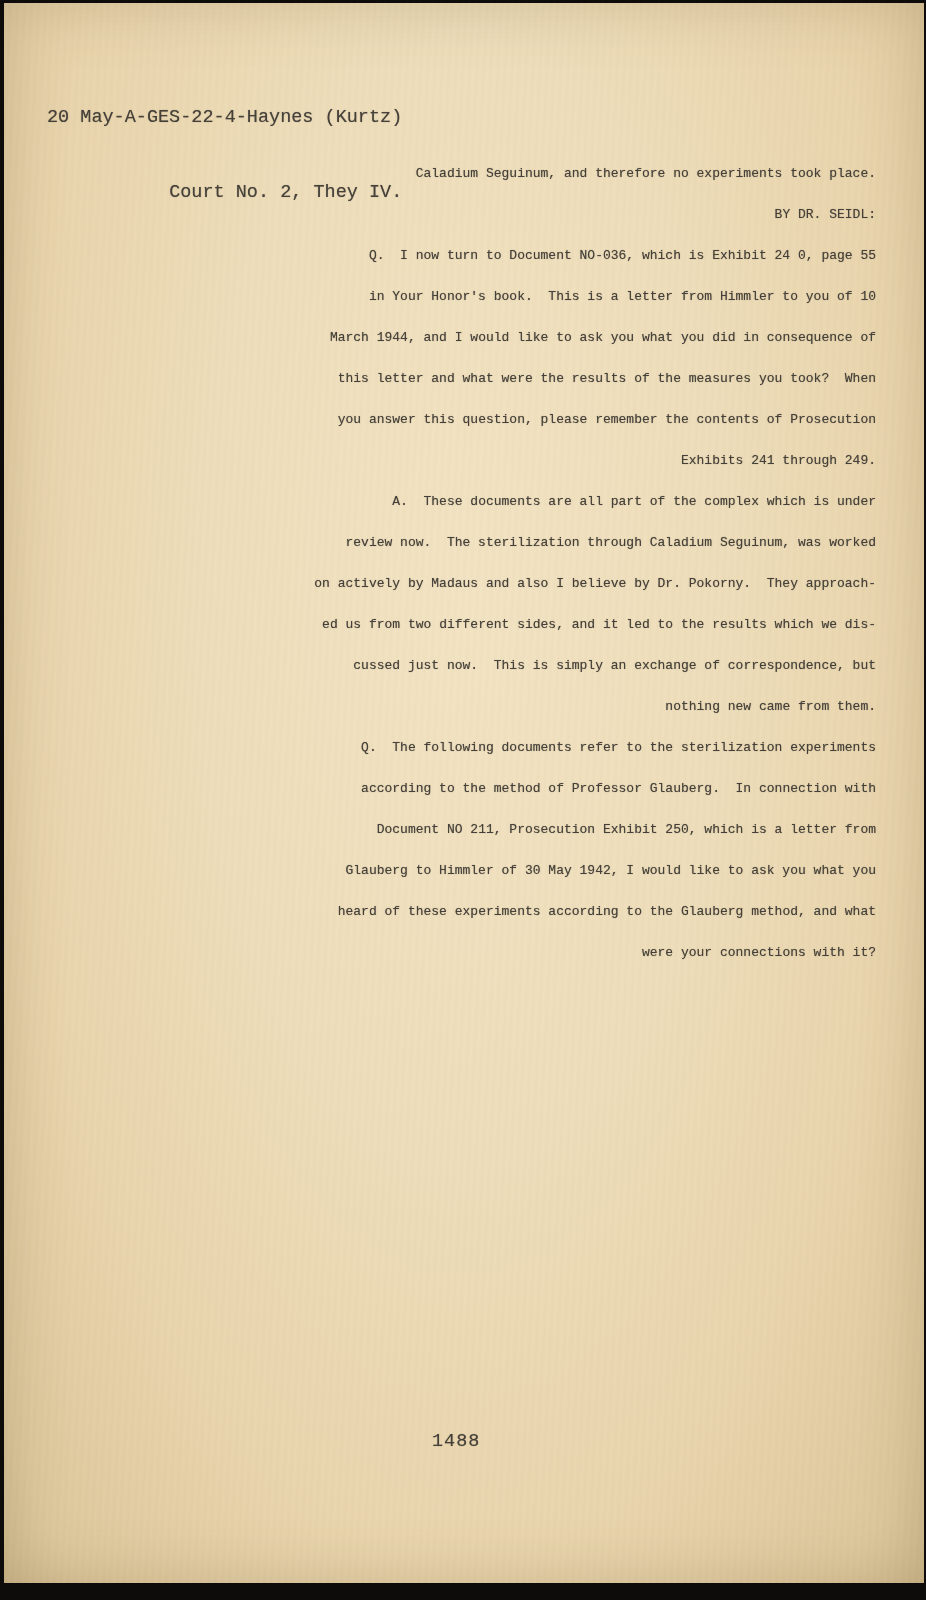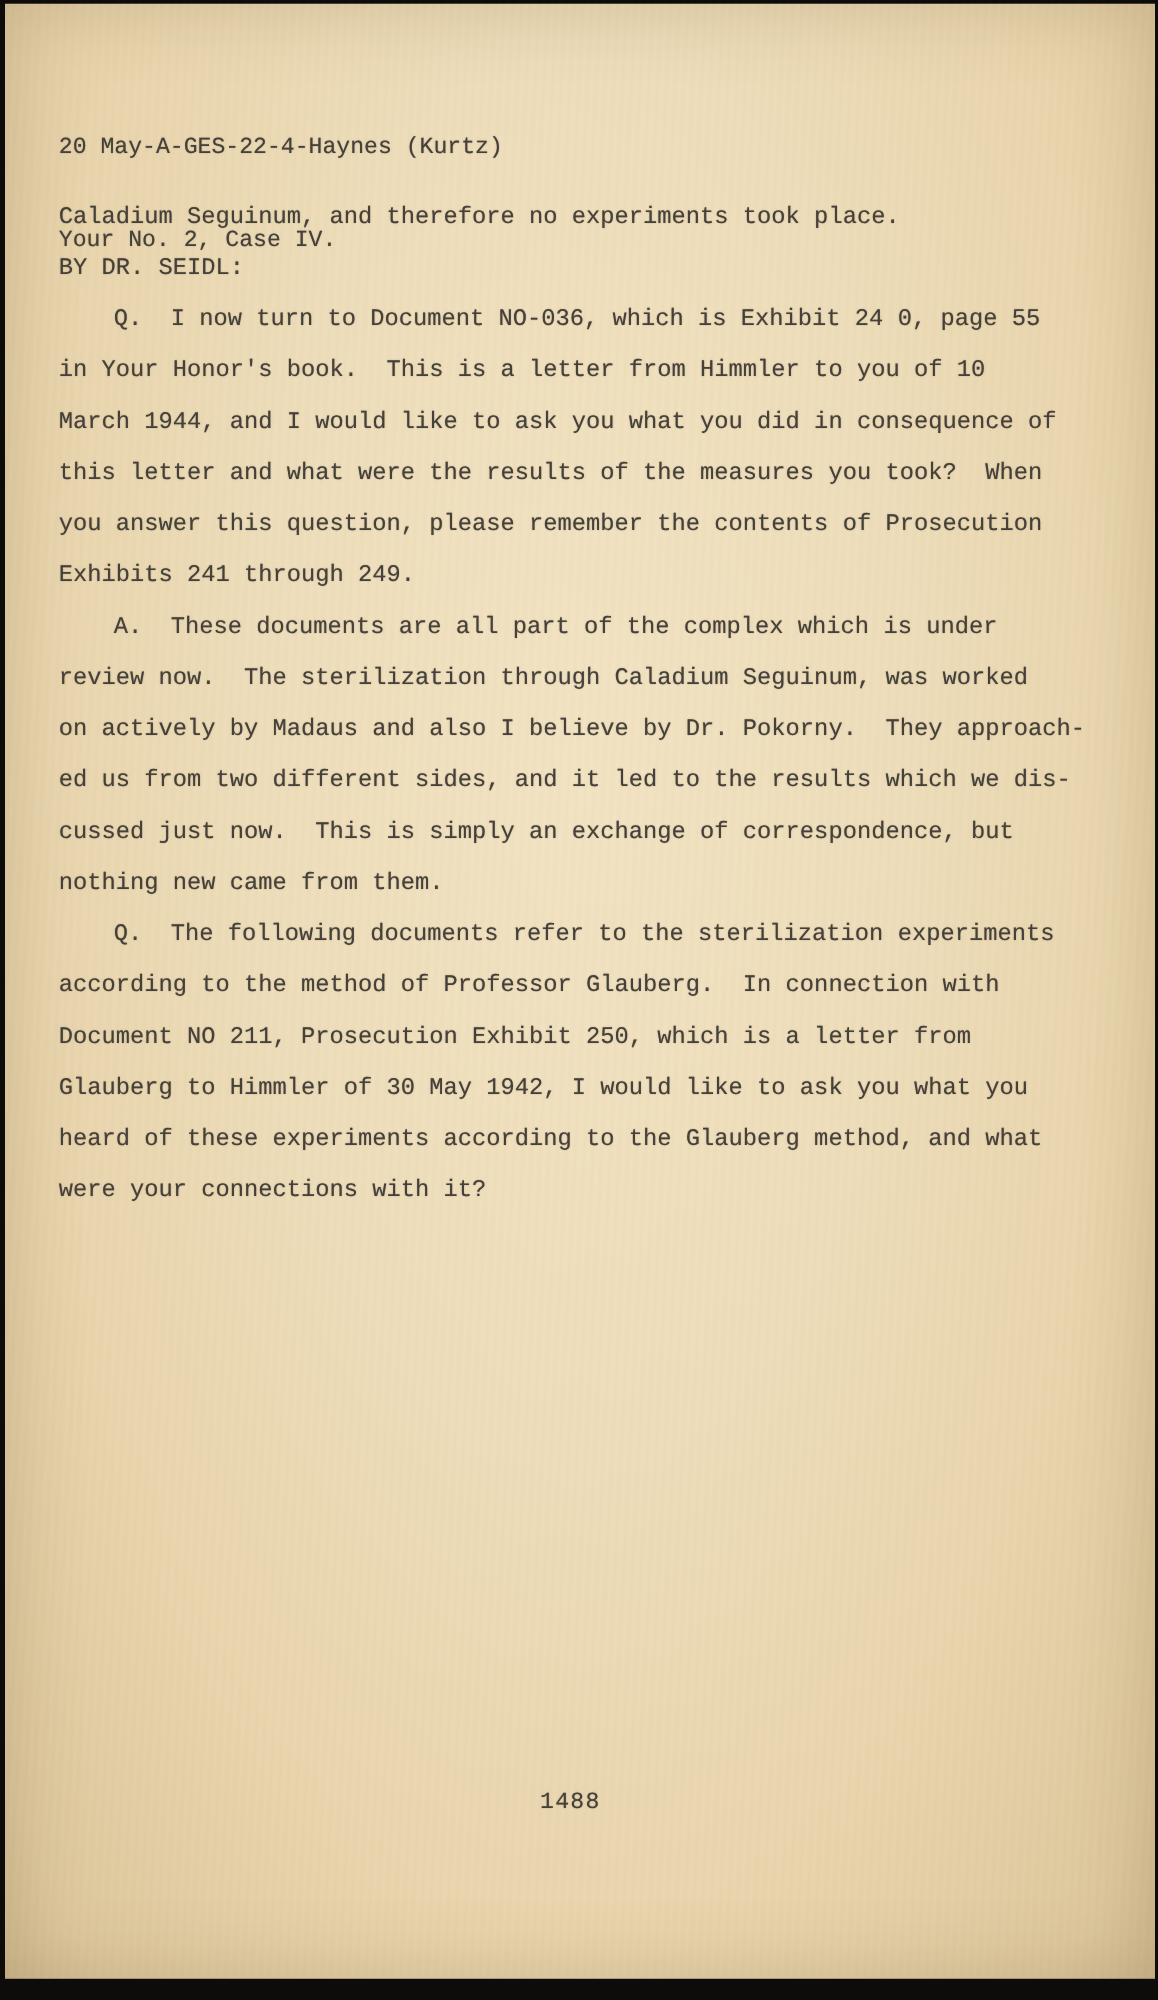--- a/index.html
+++ b/index.html
@@ -24,38 +24,39 @@
     right: 2px;
     bottom: 17px;
     background:
       radial-gradient(ellipse at 50% 38%,
         #f2e3c3 0%,
         #edddba 40%,
         #e8d4ac 70%,
         #ddc79d 92%,
         #d2bc90 100%);
     box-shadow: inset 0 0 60px rgba(120, 95, 55, 0.25);
+    text-align: right;
   }
   .ink {
     color: #45413a;
     text-shadow: 0 0 1px rgba(74, 66, 50, 0.55);
     white-space: pre;
   }
   .doc-header {
     position: absolute;
     left: 43px;
     top: 52px;
     font-size: 18.5px;
     line-height: 25px;
   }
   .doc-body {
     position: absolute;
-    left: 43px;
+    left: 32px;
     top: 150px;
-    font-size: 19px;
+    font-size: 13px;
     line-height: 41px;
     width: 840px;
   }
   .doc-body .line {
     height: 41px;
   }
   .doc-body .line.indent {
     padding-left: 44px;
   }
   .page-number {
@@ -79,20 +80,20 @@
 </style>
 </head>
 <body>
 
 <div class="scan-bg">
   <div class="paper">
     <div class="grain"></div>
 
     <div class="doc-header ink">
       <div>20 May-A-GES-22-4-Haynes (Kurtz)</div>
-      <div>Your No. 2, Case IV.</div>
+      <div>Court No. 2, They IV.</div>
     </div>
 
     <div class="doc-body ink"><div class="line">Caladium Seguinum, and therefore no experiments took place.</div><div class="line">BY DR. SEIDL:</div><div class="line indent">Q.  I now turn to Document NO-036, which is Exhibit 24 0, page 55</div><div class="line">in Your Honor's book.  This is a letter from Himmler to you of 10</div><div class="line">March 1944, and I would like to ask you what you did in consequence of</div><div class="line">this letter and what were the results of the measures you took?  When</div><div class="line">you answer this question, please remember the contents of Prosecution</div><div class="line">Exhibits 241 through 249.</div><div class="line indent">A.  These documents are all part of the complex which is under</div><div class="line">review now.  The sterilization through Caladium Seguinum, was worked</div><div class="line">on actively by Madaus and also I believe by Dr. Pokorny.  They approach-</div><div class="line">ed us from two different sides, and it led to the results which we dis-</div><div class="line">cussed just now.  This is simply an exchange of correspondence, but</div><div class="line">nothing new came from them.</div><div class="line indent">Q.  The following documents refer to the sterilization experiments</div><div class="line">according to the method of Professor Glauberg.  In connection with</div><div class="line">Document NO 211, Prosecution Exhibit 250, which is a letter from</div><div class="line">Glauberg to Himmler of 30 May 1942, I would like to ask you what you</div><div class="line">heard of these experiments according to the Glauberg method, and what</div><div class="line">were your connections with it?</div></div>
 
     <div class="page-number ink">1488</div>
   </div>
 </div>
 
 </body></html>

